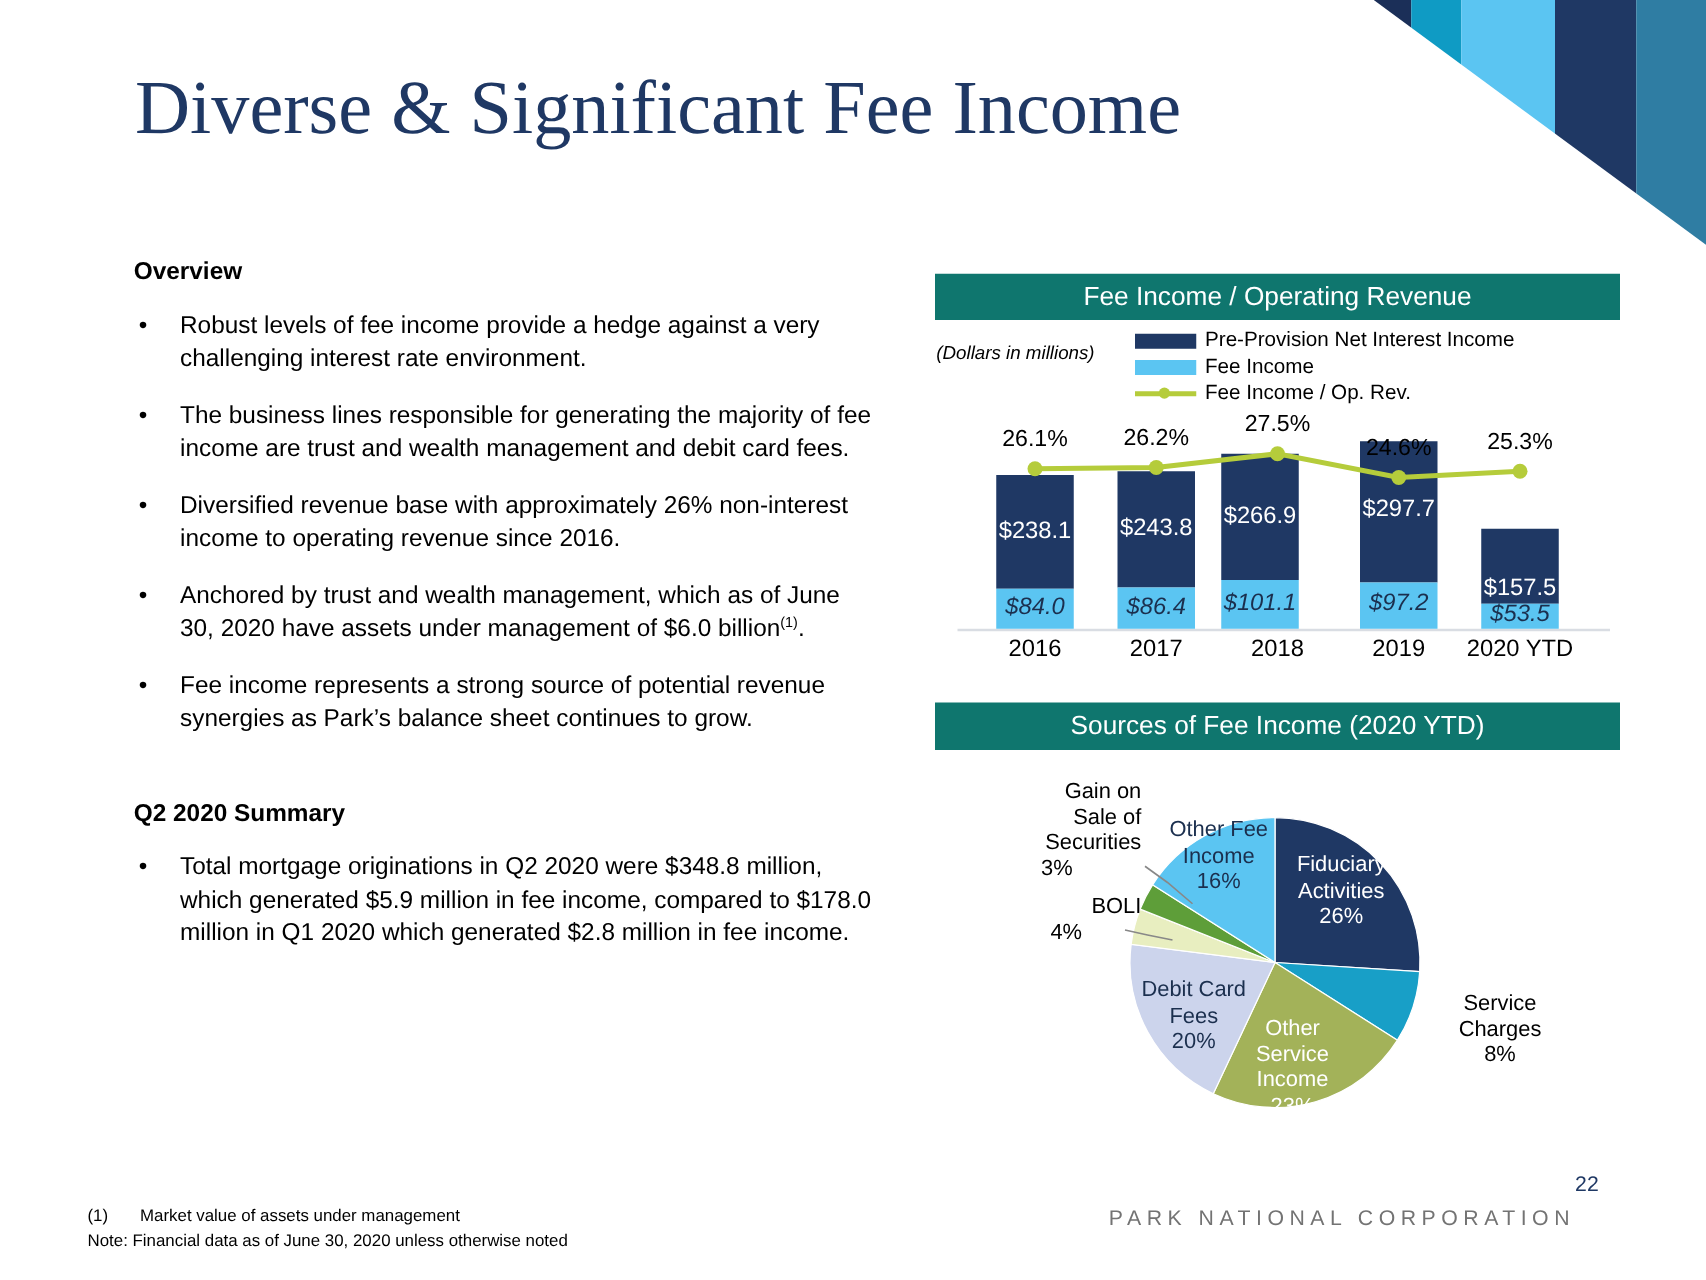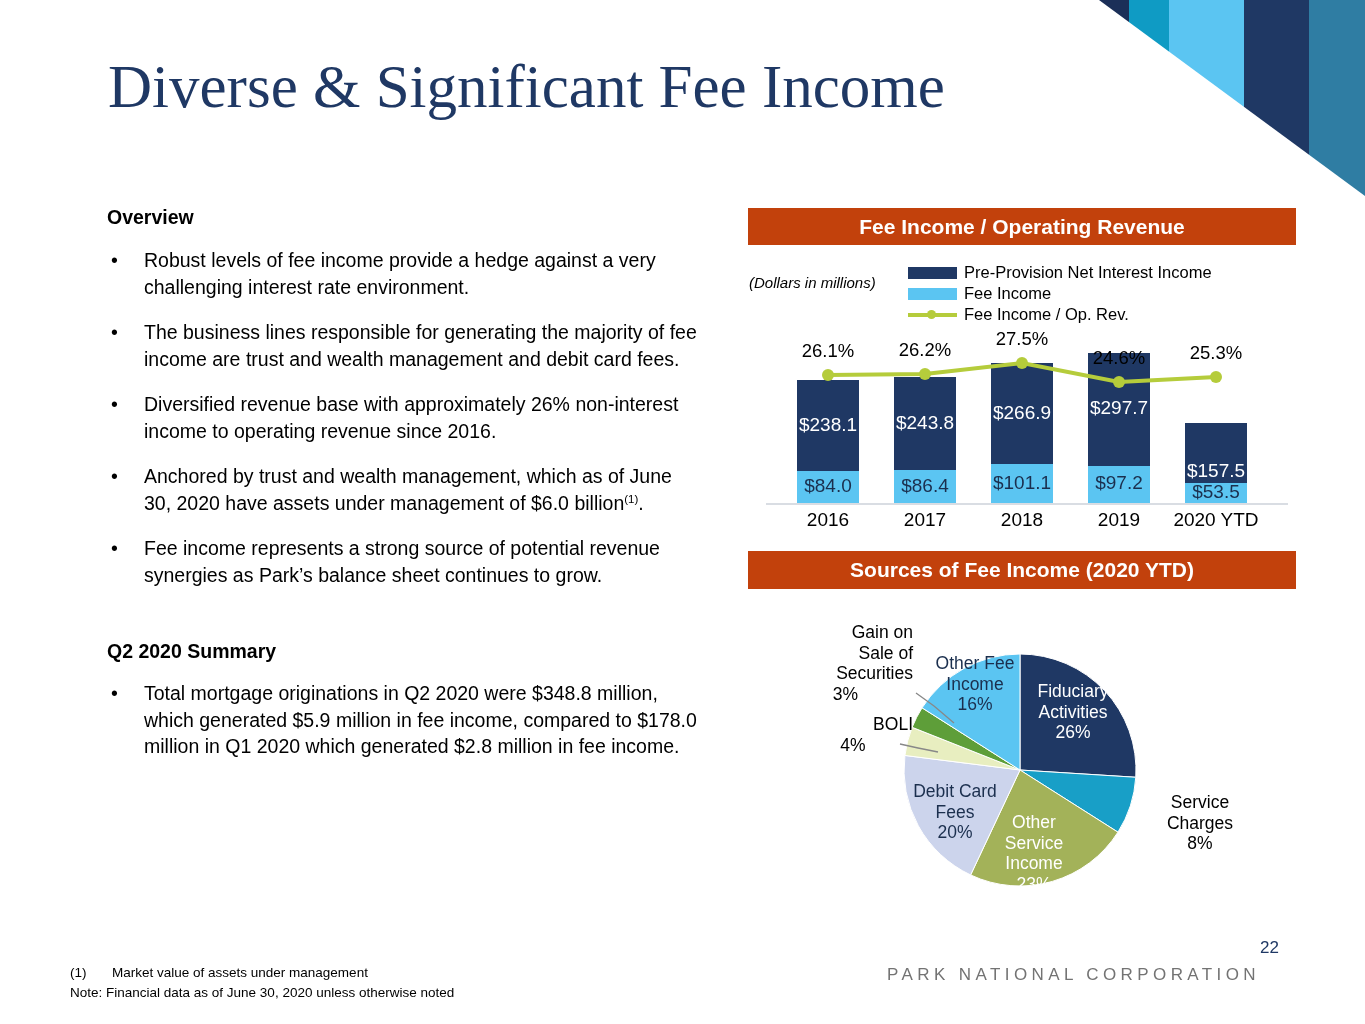--- a/index.html
+++ b/index.html
@@ -72,25 +72,25 @@
   .brand{
     position:absolute;right:105px;top:965px;
     font-size:17px;color:#737373;
     letter-spacing:4.4px;
     white-space:nowrap;
   }
 
   
   .panel-head{
     position:absolute;
-    background:#c2410c;
+    background:#0f766e;
     color:#ffffff;
-    font-size:21px;font-weight:bold;
+    font-size:21px;font-weight:normal;
     text-align:center;
-    display:flex;align-items:center;justify-content:center;
+    display:flex;align-items:center;justify-content:center;margin-top:11px;
   }
   #barHeader{left:748px;top:208px;width:548px;height:37px;}
   #pieHeader{left:748px;top:551px;width:548px;height:38px;}
 
   
   .chart-area{position:absolute;left:748px;top:250px;width:548px;height:295px;}
   .dollars-note{
     position:absolute;left:1px;top:24px;
     font-size:15px;font-style:italic;color:#000;white-space:nowrap;
   }
@@ -112,21 +112,21 @@
     border-radius:50%;background:#b5cc3b;
   }
 
   .plot{position:absolute;left:0;top:0;width:548px;height:295px;}
   .pct-label{
     position:absolute;font-size:18.5px;color:#000;text-align:center;
     white-space:nowrap;
   }
   .bar{position:absolute;}
   .bar-top{position:absolute;background:#1f3864;}
-  .bar-bot{position:absolute;background:#5bc5f2;}
+  .bar-bot{position:absolute;background:#5bc5f2;font-style:italic;}
   .bar-val{
     position:absolute;width:100%;text-align:center;
     font-size:19px;white-space:nowrap;
   }
   .val-top{color:#ffffff;}
   .val-bot{color:#1b2f4e;}
   .axis-line{
     position:absolute;left:18px;top:253px;width:522px;height:1.5px;
     background:#d9dde3;
   }
@@ -245,21 +245,21 @@
         <div class="bar" style="left: 146px; width: 62px; top: 127.21px; height: 125.79px; padding-left: 20px;">
           <div class="bar-top" style="left: 0px; top: 0px; width: 62px; height: 92.8762px; background: rgb(31, 56, 100);">
             <div class="bar-val val-top" style="top: 34.4381px;">$243.8</div>
           </div>
           <div class="bar-bot" style="left: 0px; top: 92.8762px; width: 62px; height: 32.9143px; background: rgb(91, 197, 242);">
             <div class="bar-val val-bot" style="top: 4.45714px;">$86.4</div>
           </div>
         </div>
         <div class="x-label" style="left: 115px; width: 124px;">2017</div>
         <div class="pct-label" style="left: 125px; width: 104px; top: 89px;">26.2%</div>
-        <div class="bar" style="left: 243px; width: 40px; top: 112.81px; height: 140.19px;">
+        <div class="bar" style="left: 229px; width: 40px; top: 112.81px; height: 140.19px;">
           <div class="bar-top" style="left: 0px; top: 0px; width: 62px; height: 101.676px; background: rgb(31, 56, 100);">
             <div class="bar-val val-top" style="top: 38.8381px;">$266.9</div>
           </div>
           <div class="bar-bot" style="left: 0px; top: 101.676px; width: 62px; height: 38.5143px; background: rgb(91, 197, 242);">
             <div class="bar-val val-bot" style="top: 7.25714px;">$101.1</div>
           </div>
         </div>
         <div class="x-label" style="left: 212px; width: 124px;">2018</div>
         <div class="pct-label" style="left: 222px; width: 104px; top: 78px;">27.5%</div>
         <div class="bar" style="left: 340px; width: 62px; top: 102.562px; height: 150.438px;">

